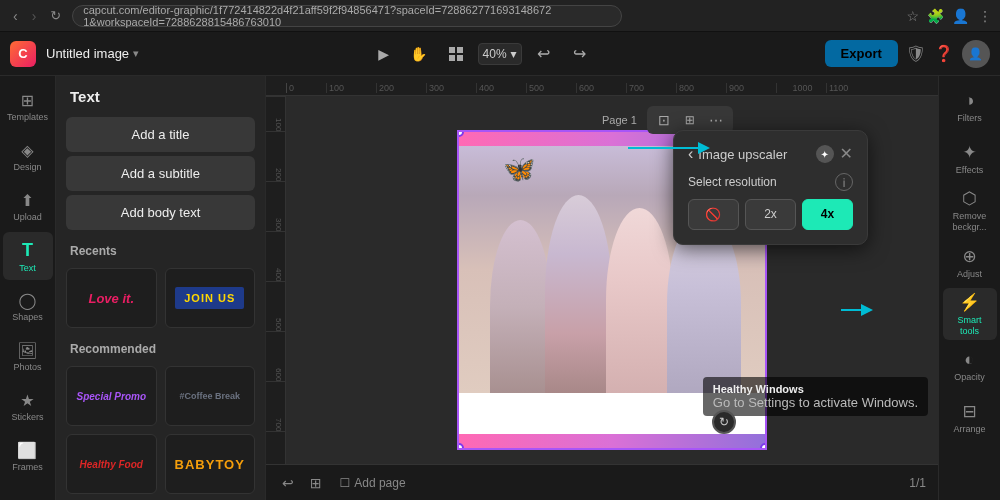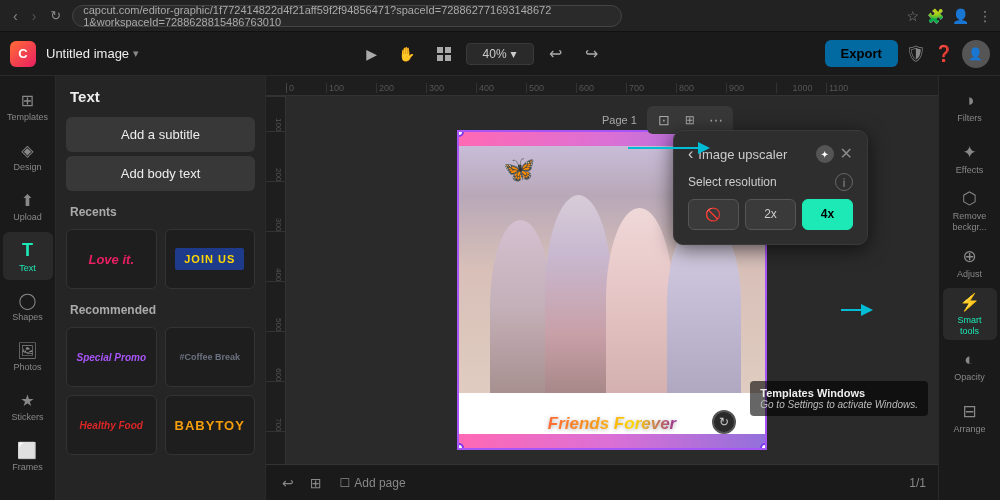--- a/index.html
+++ b/index.html
@@ -40,21 +40,21 @@
     <button style="background:none;border:none;color:#aaa;font-size:14px;cursor:pointer;width:28px;height:28px;">▶</button>
     <button style="background:none;border:none;color:#aaa;font-size:14px;cursor:pointer;width:28px;height:28px;">✋</button>
     <button style="background:none;border:none;color:#aaa;font-size:14px;cursor:pointer;width:28px;height:28px;display:flex;align-items:center;justify-content:center;">
       <svg width="14" height="14" viewBox="0 0 14 14" fill="currentColor">
           <rect x="0" y="0" width="6" height="6"></rect>
           <rect x="8" y="0" width="6" height="6"></rect>
           <rect x="0" y="8" width="6" height="6"></rect>
           <rect x="8" y="8" width="6" height="6"></rect>
         </svg>
     </button>
-    <div style="display:flex;align-items:center;gap:4px;color:#ccc;font-size:12px;cursor:pointer;padding:3px 16px;border-radius:4px;border:1px solid #3a3a3a;background:#2a2a2a;">
+    <div style="display:flex;align-items:center;gap:4px;color:#ccc;font-size:12px;cursor:pointer;padding:3px 4px;border-radius:4px;border:1px solid #3a3a3a;background:#2a2a2a;">
       <span>40%</span>
       <span>▾</span>
     </div>
     <button style="background:none;border:none;color:#aaa;font-size:16px;cursor:pointer;width:28px;height:28px;">↩</button>
     <button style="background:none;border:none;color:#aaa;font-size:16px;cursor:pointer;width:28px;height:28px;">↪</button>
   </div>
   <div style="display:flex;align-items:center;gap:8px;">
     <button style="background:#0369a1;color:#000;border:none;border-radius:6px;padding:6px 16px;font-size:13px;font-weight:700;cursor:pointer;">
       <span>Export</span>
     </button>
@@ -96,20 +96,23 @@
       <span style="font-size:9px;">Stickers</span>
     </div>
     <div style="width:50px;height:48px;display:flex;flex-direction:column;align-items:center;justify-content:center;gap:2px;cursor:pointer;border-radius:6px;color:#888;">
       <span style="font-size:16px;">⬜</span>
       <span style="font-size:9px;">Frames</span>
     </div>
   </div>
 
   <div style="width:210px;background:#252525;border-right:1px solid #2a2a2a;overflow-y:auto;flex-shrink:0;">
     <div style="padding:12px 14px 8px;color:#eee;font-size:15px;font-weight:600;">Text</div>
+    <button style="display:block;width:calc(100% - 20px);margin:4px 10px;padding:10px;background:#383838;border:none;border-radius:6px;color:#eee;font-size:13px;cursor:pointer;text-align:center;font-weight:500;">
+      <span>Add a title</span>
+    </button>
     <button style="display:block;width:calc(100% - 20px);margin:4px 10px;padding:10px;background:#383838;border:none;border-radius:6px;color:#eee;font-size:13px;cursor:pointer;text-align:center;">
       <span>Add a subtitle</span>
     </button>
     <button style="display:block;width:calc(100% - 20px);margin:4px 10px;padding:10px;background:#383838;border:none;border-radius:6px;color:#eee;font-size:13px;cursor:pointer;text-align:center;">
       <span>Add body text</span>
     </button>
 
     <div style="padding:10px 14px 6px;color:#aaa;font-size:12px;font-weight:600;">Recents</div>
     <div style="display:grid;grid-template-columns:1fr 1fr;gap:8px;padding:4px 10px;">
       <div style="height:60px;background:#1e1e1e;border-radius:6px;display:flex;align-items:center;justify-content:center;cursor:pointer;border:1px solid #333;">
@@ -193,23 +196,20 @@
             <div style="position:absolute;inset:0;background:linear-gradient(180deg,#c8bcd8 0%,#b8a8b8 20%,#d8c0b8 50%,#e0ccc0 100%);"></div>
 
             <div style="position:absolute;bottom:0;left:10%;width:20%;height:70%;background:linear-gradient(180deg,#d4c0d0 0%,#c4b0b8 50%,#a89090 100%);border-radius:50% 50% 0 0;"></div>
             <div style="position:absolute;bottom:0;left:28%;width:22%;height:80%;background:linear-gradient(180deg,#d8ccd8 0%,#c8b8d0 30%,#c8a0a8 70%,#a88888 100%);border-radius:50% 50% 0 0;"></div>
             <div style="position:absolute;bottom:0;left:48%;width:22%;height:75%;background:linear-gradient(180deg,#f0d8d8 0%,#e8c8c8 40%,#d4b0b0 100%);border-radius:50% 50% 0 0;"></div>
             <div style="position:absolute;bottom:0;left:68%;width:24%;height:72%;background:linear-gradient(180deg,#d8d0e0 0%,#c8c0d8 40%,#b0a8c0 100%);border-radius:50% 50% 0 0;"></div>
           </div>
 
           <div style="position:absolute;top:22px;left:44px;font-size:26px;z-index:3;">🦋</div>
 
-          <div style="position:absolute;bottom:14px;left:50%;transform:translateX(-50%);font-size:17px;font-weight:900;font-style:italic;white-space:nowrap;z-index:3;background:linear-gradient(90deg,#ff6b35,#f7931e,#ffd700,#9b2d9b);-webkit-background-clip:text;-webkit-text-fill-color:transparent;filter:drop-shadow(0 1px 2px rgba(0,0,0,0.3));">
-            <span>Friends Forever</span>
-          </div>
 
           <div style="position:absolute;bottom:0;left:0;right:0;height:14px;background:linear-gradient(90deg,#ff69b4,#da70d6,#9370db);z-index:2;"></div>
 
           <div style="position:absolute;inset:-2px;border:2px solid #7c3aed;pointer-events:none;z-index:4;"></div>
 
           <div style="position:absolute;top:-5px;left:-5px;width:10px;height:10px;background:#fff;border:2px solid #7c3aed;border-radius:50%;z-index:5;cursor:nwse-resize;"></div>
           <div style="position:absolute;top:-5px;right:-5px;width:10px;height:10px;background:#fff;border:2px solid #7c3aed;border-radius:50%;z-index:5;cursor:nesw-resize;"></div>
           <div style="position:absolute;bottom:-5px;left:-5px;width:10px;height:10px;background:#fff;border:2px solid #7c3aed;border-radius:50%;z-index:5;cursor:nesw-resize;"></div>
           <div style="position:absolute;bottom:-5px;right:-5px;width:10px;height:10px;background:#fff;border:2px solid #7c3aed;border-radius:50%;z-index:5;cursor:nwse-resize;"></div>
         </div>
@@ -254,22 +254,22 @@
             <span style="color:#888;font-size:12px;width:18px;height:18px;border:1px solid #666;border-radius:50%;display:inline-flex;align-items:center;justify-content:center;">ℹ</span>
           </div>
           <div style="display:flex;gap:6px;">
             <div style="flex:1;padding:7px 4px;border:1px solid #555;border-radius:6px;background:#3a3a3a;color:#ccc;font-size:13px;cursor:pointer;text-align:center;">🚫</div>
             <div style="flex:1;padding:7px 4px;border:1px solid #555;border-radius:6px;background:#3a3a3a;color:#ccc;font-size:12px;cursor:pointer;text-align:center;">2x</div>
             <div style="flex:1;padding:7px 4px;border:1px solid #1de9b6;border-radius:6px;background:#1de9b6;color:#000;font-size:12px;cursor:pointer;text-align:center;font-weight:700;">4x</div>
           </div>
         </div>
 
         <div style="position:absolute;bottom:48px;right:10px;background:rgba(0,0,0,0.6);padding:6px 10px;border-radius:4px;">
-          <div style="color:#eee;font-size:11px;font-weight:600;">Templates Windows</div>
-          <div style="color:#bbb;font-size:10px;font-style:italic;">Go to Settings to activate Windows.</div>
+          <div style="color:#eee;font-size:11px;font-weight:600;">Healthy Windows</div>
+          <div style="color:#bbb;font-size:13px;">Go to Settings to activate Windows.</div>
         </div>
       </div>
     </div>
 
     <div style="height:36px;background:#1a1a1a;border-top:1px solid #333;display:flex;align-items:center;padding:0 12px;gap:8px;flex-shrink:0;">
       <button style="background:none;border:none;color:#888;font-size:14px;cursor:pointer;padding:4px;">↩</button>
       <button style="background:none;border:none;color:#888;font-size:14px;cursor:pointer;padding:4px;">⊞</button>
       <div style="display:flex;align-items:center;gap:4px;color:#888;font-size:12px;cursor:pointer;padding:4px 6px;border-radius:4px;">
         <span>☐</span>
         <span>Add page</span>

